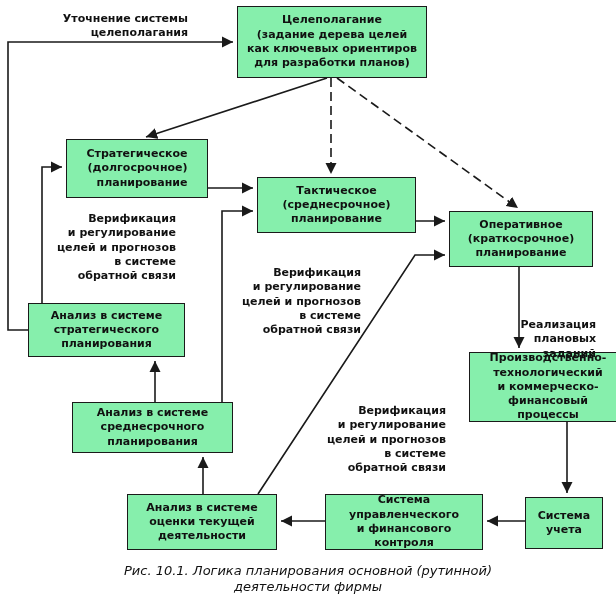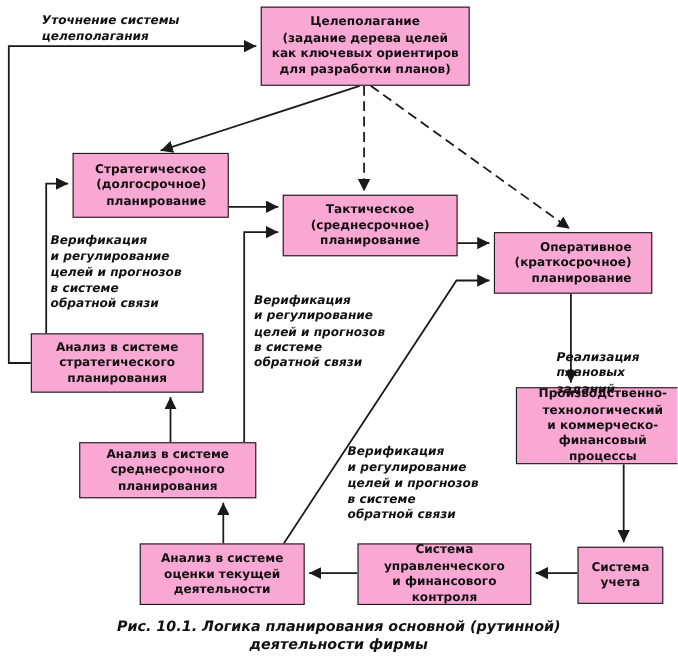--- a/index.html
+++ b/index.html
@@ -1,26 +1,26 @@
 <!DOCTYPE html>
 <html><head>
 <meta charset="utf-8">
 <style>
   html,body{margin:0;padding:0;background:#ffffff;}
   .stage{position:relative;width:616px;height:599px;background:#ffffff;
          font-family:"DejaVu Sans", sans-serif;color:#111111;overflow:hidden;}
   .lines{position:absolute;left:0;top:0;width:616px;height:599px;}
-  .box{position:absolute;border:1.8px solid #1a1a1a;background:#f9a8d4;
+  .box{position:absolute;border:1.8px solid #1a1a1a;background:#86efac;
        display:flex;align-items:center;justify-content:center;text-align:center;
        white-space:pre-line;font-size:11px;font-weight:700;line-height:1.3;
        box-sizing:border-box;padding:2px;}
-  .note{position:absolute;font-style:italic;font-weight:700;font-size:11px;
-        line-height:1.3;white-space:pre-line;text-align:left;}
+  .note{position:absolute;font-weight:700;font-size:11px;
+        line-height:1.3;white-space:pre-line;text-align:right;}
   .caption{position:absolute;left:0;top:563px;width:616px;text-align:center;
-           font-style:italic;font-weight:700;font-size:13px;line-height:1.25;
+           font-style:italic;font-weight:400;font-size:13px;line-height:1.25;
            white-space:pre-line;}
 </style>
 </head>
 <body>
 
 <div class="stage">
 
   <svg class="lines" width="616" height="599" viewBox="0 0 616 599" fill="none" stroke="#1a1a1a" stroke-width="1.6">
     <defs>
       <marker id="arr" viewBox="0 0 10 10" refX="10" refY="5" markerWidth="7" markerHeight="7" orient="auto">
@@ -51,21 +51,21 @@
 для разработки планов)</div>
 
   <div class="box" style="left:66px;top:139px;width:142px;height:59px;text-align:right;">Стратегическое
 (долгосрочное)
 планирование</div>
 
   <div class="box" style="left:257px;top:177px;width:159px;height:56px;">Тактическое
 (среднесрочное)
 планирование</div>
 
-  <div class="box" style="left:449px;top:211px;width:144px;height:56px;text-align:right;">Оперативное
+  <div class="box" style="left:449px;top:211px;width:144px;height:56px;">Оперативное
 (краткосрочное)
 планирование</div>
 
   <div class="box" style="left:28px;top:303px;width:157px;height:54px;">Анализ в системе
 стратегического
 планирования</div>
 
   <div class="box" style="left:72px;top:402px;width:161px;height:51px;">Анализ в системе
 среднесрочного
 планирования</div>

